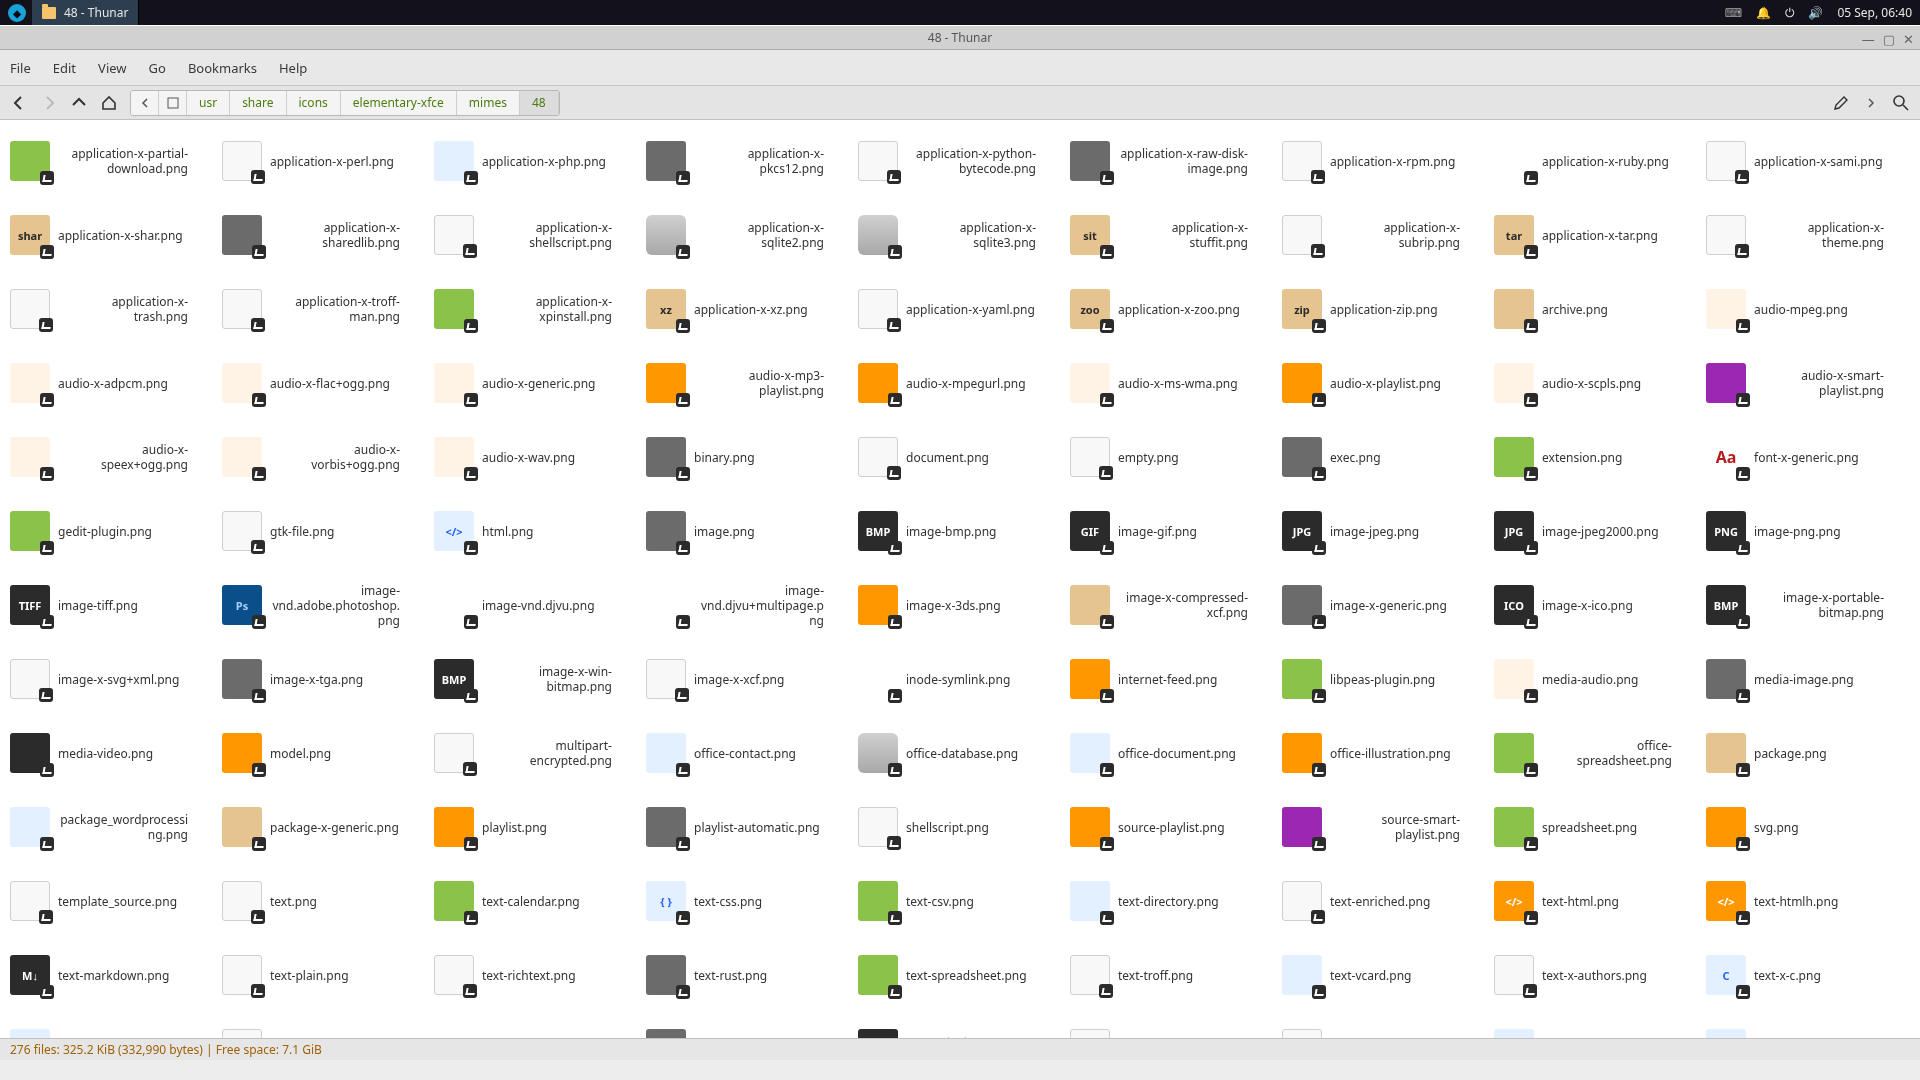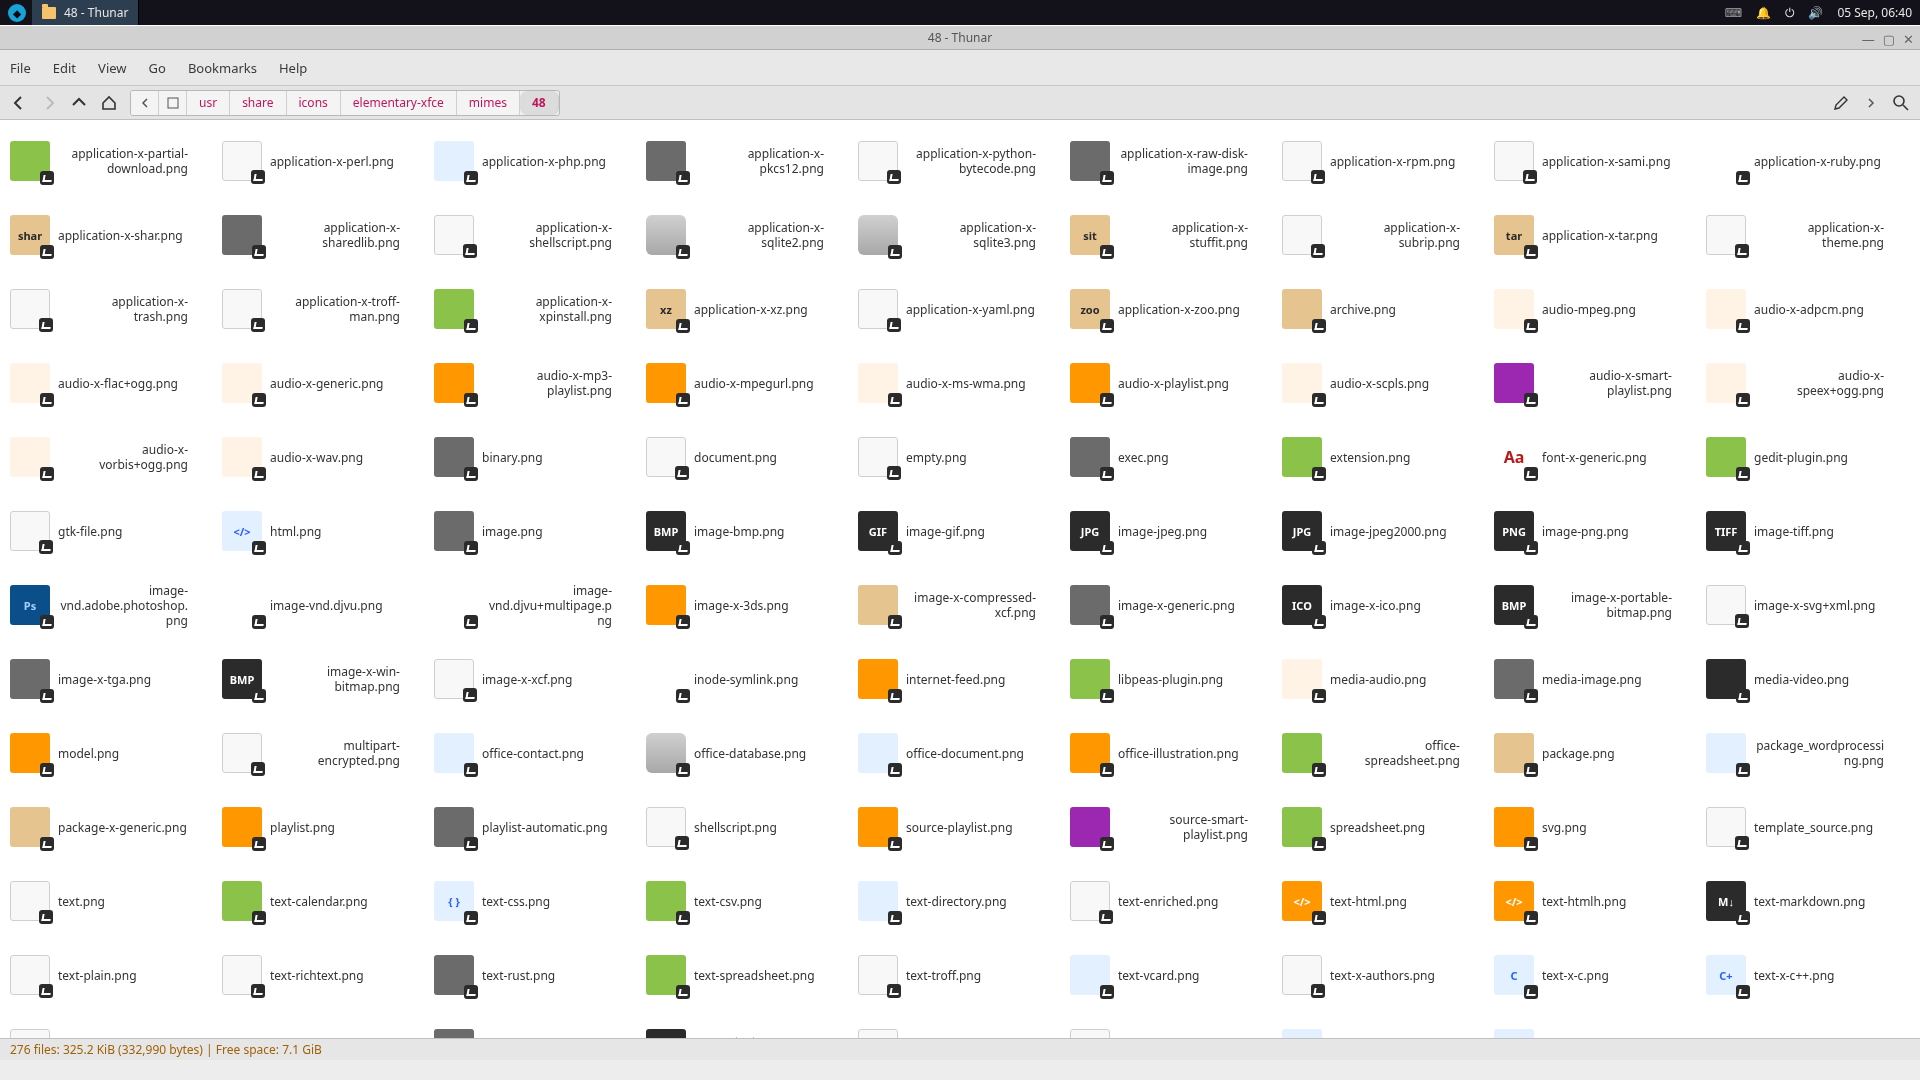--- a/index.html
+++ b/index.html
@@ -15,22 +15,22 @@
   
   .titlebar { height:25px; background:#d1d1d1; border-top:1px solid #fff; border-bottom:1px solid #aeaeae; display:flex; align-items:center; justify-content:center; font-size:12px; color:#555; position:relative; }
   .titlebar .win-btns { position:absolute; right:6px; top:4px; display:flex; gap:8px; font-size:13px; color:#666; }
   
   .menubar { height:36px; background:#e8e8e8; border-bottom:1px solid #c8c8c8; display:flex; align-items:center; padding:0 10px; gap:22px; font-size:13px; color:#3a3a3a; }
   
   .toolbar { height:34px; background:#e4e4e4; border-bottom:1px solid #c0c0c0; display:flex; align-items:center; padding:0 6px; gap:4px; }
   .tb-btn { width:26px; height:26px; display:flex; align-items:center; justify-content:center; color:#3a3a3a; border-radius:3px; }
   .tb-btn.disabled { color:#b0b0b0; }
   .path { display:flex; align-items:stretch; border:1px solid #b8b8b8; background:#f2f2f2; border-radius:3px; overflow:hidden; height:26px; margin-left:4px; }
-  .path .seg { padding:8px 12px; display:flex; align-items:center; border-right:1px solid #cfcfcf; font-size:12px; color:#be185d; background:#f4f4f4; }
-  .path .seg.active { background:#dcdcdc; font-weight:700;border-radius:7px; }
+  .path .seg { padding:8px 12px; display:flex; align-items:center; border-right:1px solid #cfcfcf; font-size:12px; color:#4d7c0f; background:#f4f4f4; }
+  .path .seg.active { background:#dcdcdc; font-weight:400; }
   .path .navseg { width:28px; display:flex; align-items:center; justify-content:center; border-right:1px solid #cfcfcf; background:#f4f4f4; }
   .toolbar .right { margin-left:auto; display:flex; align-items:center; gap:4px; }
   
   .view { position:relative; height:940px; background:#fff; overflow:hidden;text-align:right; }
   .grid { display:grid; grid-template-columns: repeat(9, 1fr); padding:14px 10px; gap:20px 8px; }
   .item { display:flex; align-items:center; gap:8px; height:54px; padding-right:6px; }
   .thumb { width:40px; height:40px; flex:0 0 40px; position:relative; border-radius:3px; display:flex; align-items:center; justify-content:center; font-weight:bold; font-size:11px; }
   .thumb .ovl { position:absolute; bottom:-4px; right:-4px; width:14px; height:14px; background:#2b2b2b; border-radius:3px; }
   .thumb .ovl::after { content:''; position:absolute; left:3px; top:4px; width:7px; height:5px; border-left:2px solid #fff; border-bottom:2px solid #fff; transform:skewX(-10deg); }
   .lbl { font-size:12px; color:#333; line-height:1.25; word-break:break-word; max-width:130px; }
@@ -186,30 +186,30 @@
         </div>
         <div class="lbl">application-x-raw-disk-image.png</div>
       </div>
       <div class="item">
         <div class="thumb t-paper">
           <div class="ovl"></div>
         </div>
         <div class="lbl">application-x-rpm.png</div>
       </div>
       <div class="item">
+        <div class="thumb t-red">
+          <div class="ovl"></div>
+        </div>
+        <div class="lbl">application-x-ruby.png</div>
+      </div>
+      <div class="item">
         <div class="thumb t-paper">
           <div class="ovl"></div>
         </div>
         <div class="lbl">application-x-sami.png</div>
-      </div>
-      <div class="item">
-        <div class="thumb t-red">
-          <div class="ovl"></div>
-        </div>
-        <div class="lbl">application-x-ruby.png</div>
       </div>
       <div class="item">
         <div class="thumb t-box">shar<div class="ovl"></div></div>
         <div class="lbl">application-x-shar.png</div>
       </div>
       <div class="item">
         <div class="thumb t-gear">
           <div class="ovl"></div>
         </div>
         <div class="lbl">application-x-sharedlib.png</div>
@@ -276,20 +276,24 @@
       </div>
       <div class="item">
         <div class="thumb t-paper">
           <div class="ovl"></div>
         </div>
         <div class="lbl">application-x-yaml.png</div>
       </div>
       <div class="item">
         <div class="thumb t-box">zoo<div class="ovl"></div></div>
         <div class="lbl">application-x-zoo.png</div>
+      </div>
+      <div class="item">
+        <div class="thumb t-box">zip<div class="ovl"></div></div>
+        <div class="lbl">application-zip.png</div>
       </div>
       <div class="item">
         <div class="thumb t-box">
           <div class="ovl"></div>
         </div>
         <div class="lbl">archive.png</div>
       </div>
       <div class="item">
         <div class="thumb t-audio">
           <div class="ovl"></div>

